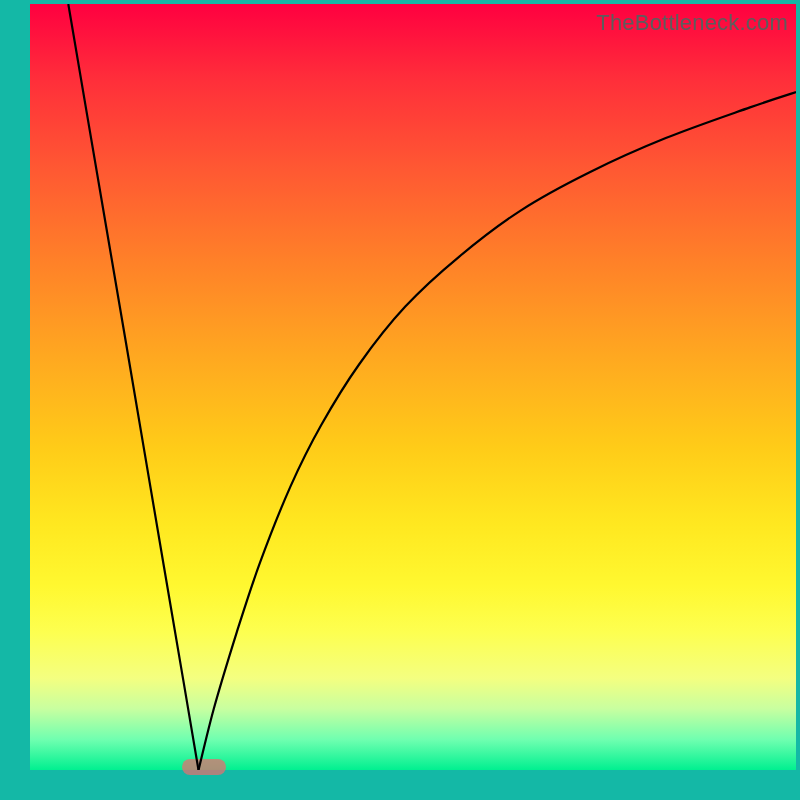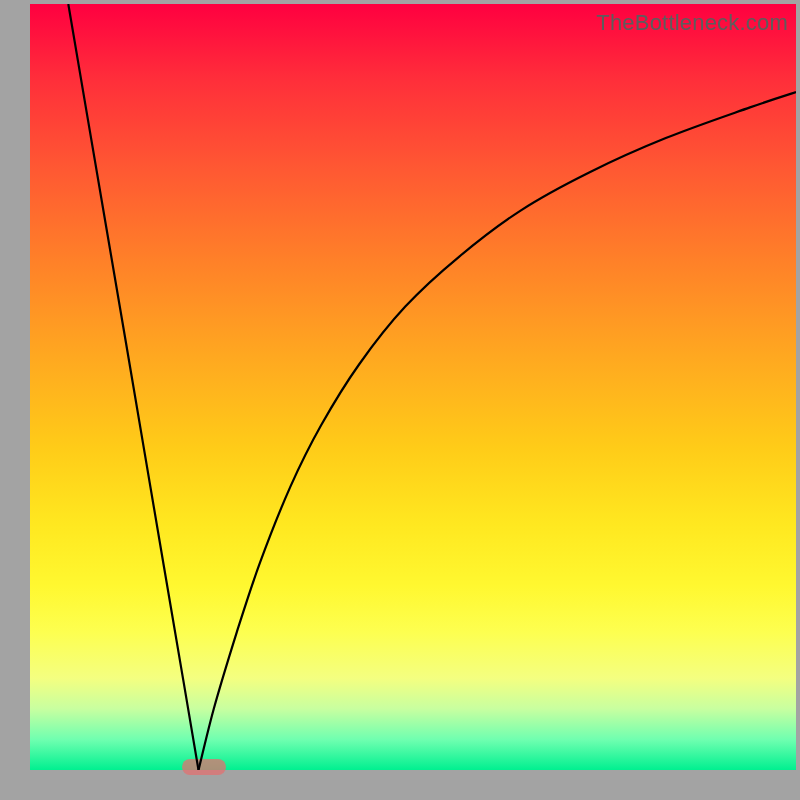--- a/index.html
+++ b/index.html
@@ -8,21 +8,21 @@
     width: 800px;
     height: 800px;
     overflow: hidden;
     font-family: Arial, Helvetica, sans-serif;
     background: #000;
   }
   .frame {
     position: relative;
     width: 800px;
     height: 800px;
-    background: #a3a3a3;
+    background: #14b8a6;
   }
   .plot {
     position: absolute;
     left: 30px;
     top: 4px;
     width: 766px;
     height: 766px;
     background: linear-gradient(to bottom,
       #ff0040 0%,
       #ff2f3a 10%,

